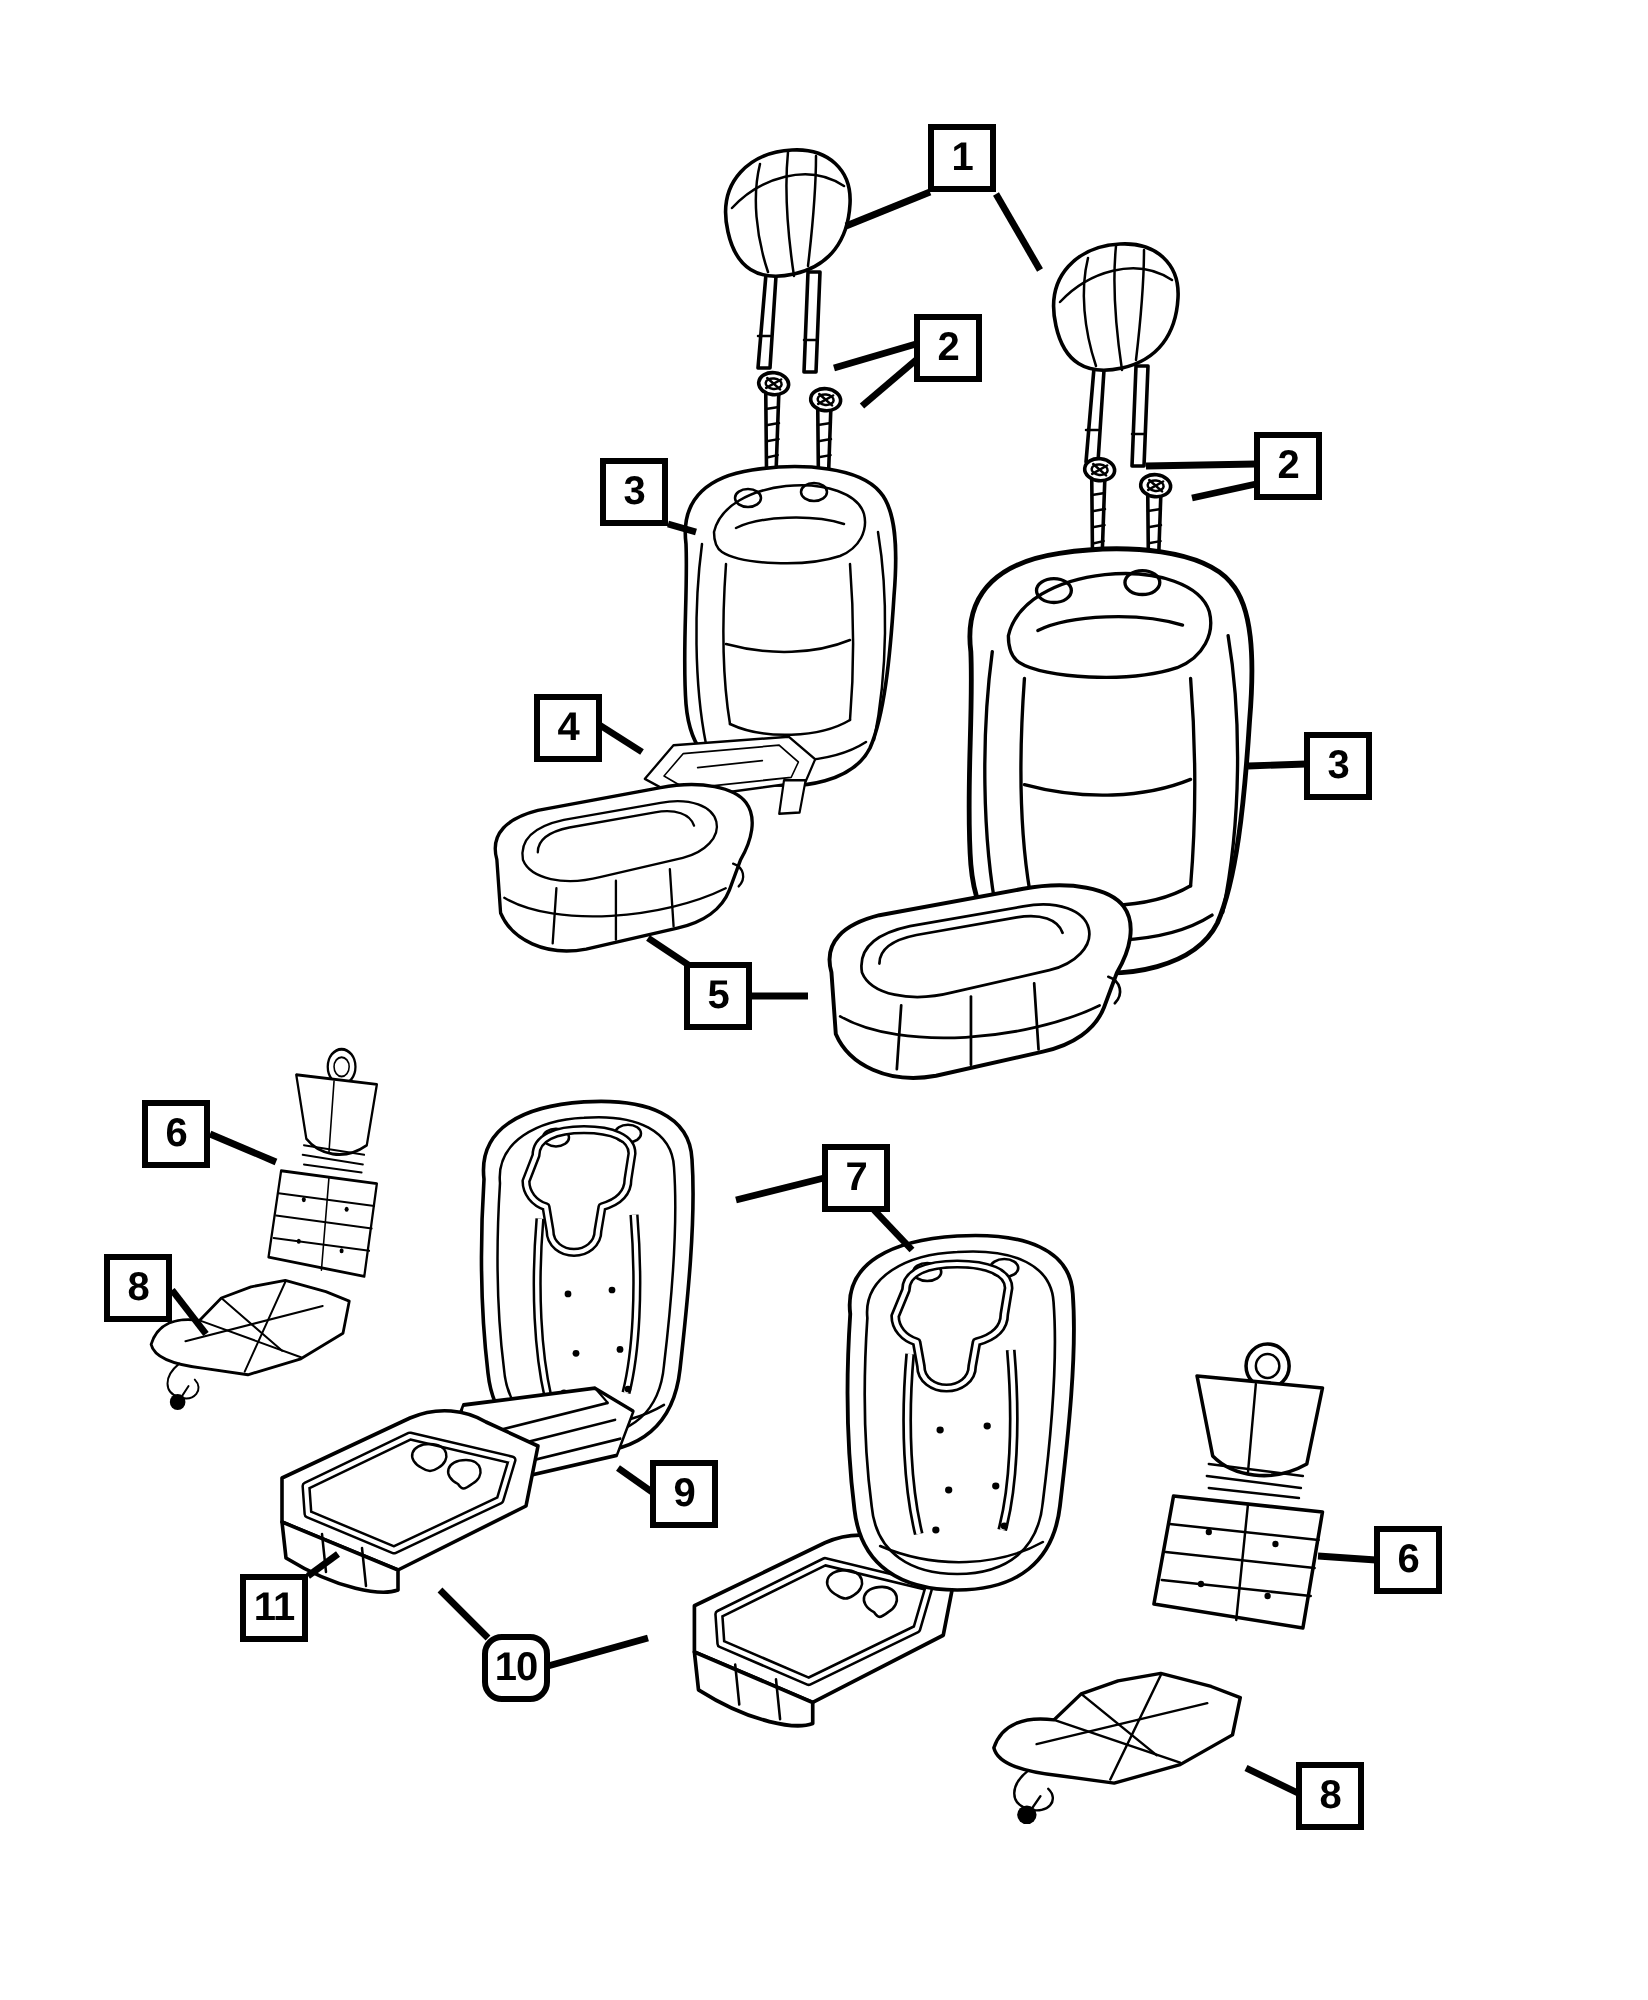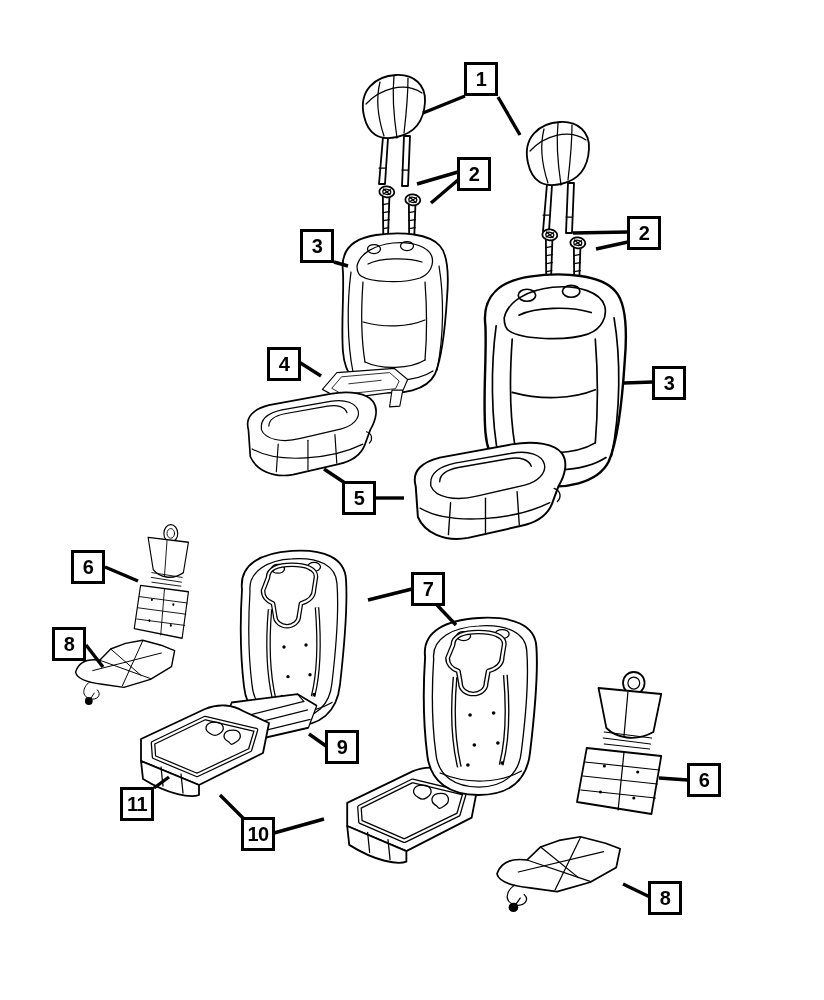--- a/index.html
+++ b/index.html
@@ -235,21 +235,21 @@
     </div>
   <div class="callout" style="left:411px; top:572px;">
       <span>7</span>
     </div>
   <div class="callout" style="left:52px;  top:627px;">
       <span>8</span>
     </div>
   <div class="callout" style="left:325px; top:730px;">
       <span>9</span>
     </div>
-  <div class="callout" style="left:241px; top:817px;">
+  <div class="callout" style="left:241px; top:817px;border-radius:10px;">
       <span>10</span>
     </div>
   <div class="callout" style="left:120px; top:787px;">
       <span>11</span>
     </div>
   <div class="callout" style="left:687px; top:763px;">
       <span>6</span>
     </div>
   <div class="callout" style="left:648px; top:881px;">
       <span>8</span>

